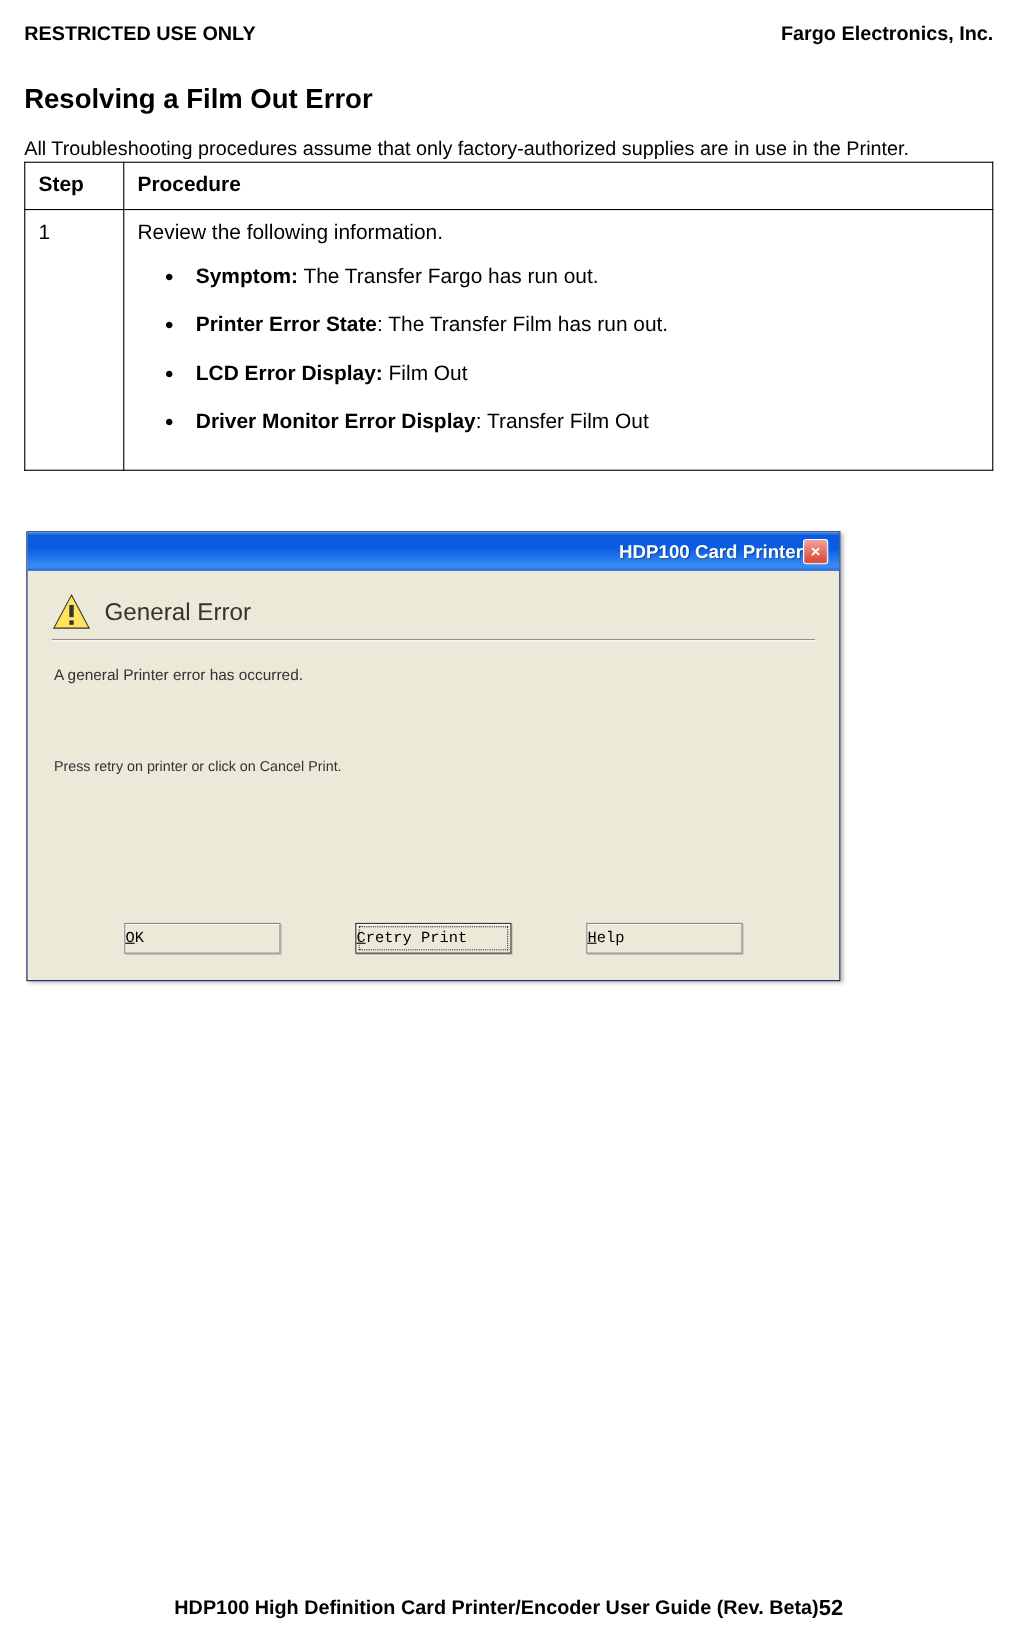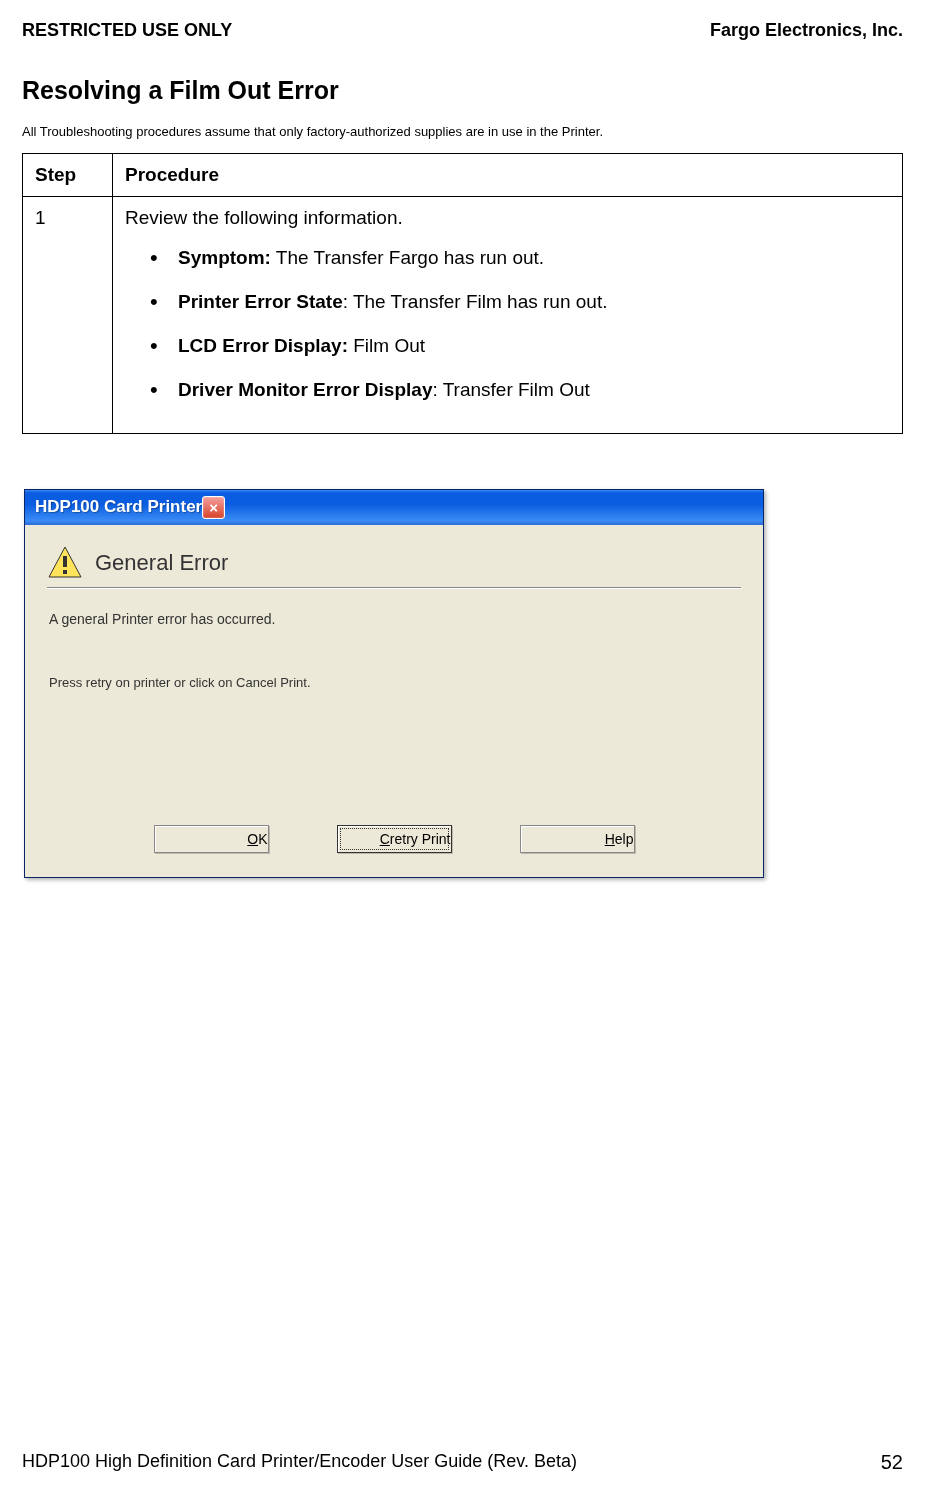--- a/index.html
+++ b/index.html
@@ -21,22 +21,21 @@
       font-size: 18px;
       margin-bottom: 35px;
       font-weight: bold;
     }
     .section-title {
       font-size: 25px;
       font-weight: bold;
       margin-bottom: 18px;
     }
     .intro-text {
-      font-size: 13px;
-      margin-bottom: 12px;
+      font-size: 18px;
       line-height: 1.35;
     }
     table.steps {
       border-collapse: collapse;
       width: 100%;
       margin-bottom: 55px;
     }
     table.steps td, table.steps th {
       border: 1px solid #000;
       padding: 10px 12px;
@@ -84,21 +83,21 @@
       box-shadow: 2px 2px 4px rgba(0,0,0,0.3);
       margin-left: 2px;
     }
     .titlebar {
       background: linear-gradient(to bottom, #3a8bf5 0%, #0a5ce0 8%, #0a5ce0 40%, #3a8bf5 88%, #2a6bd8 100%);
       color: white;
       font-size: 17px;
       font-weight: bold;
       padding: 6px 10px;
       display: flex;
-      justify-content: flex-start;
+      justify-content: flex-end;
       align-items: center;
       font-family: "Trebuchet MS", Tahoma, sans-serif;
     }
     .titlebar-text {
       text-shadow: 1px 1px 1px rgba(0,0,0,0.3);
     }
     .close-btn {
       width: 23px;
       height: 23px;
       background: linear-gradient(to bottom, #f5a09d, #d6432b);
@@ -135,65 +134,66 @@
     .divider {
       border: none;
       border-top: 1px solid #888;
       border-bottom: 1px solid #fff;
       margin: 6px 0 22px 0;
     }
     .error-msg {
       font-size: 14px;
       color: #333;
       margin-left: 2px;
-      margin-bottom: 48px;
+      margin-bottom: 68px;
       font-family: Tahoma, sans-serif;
     }
     .error-instruction {
       font-size: 13px;
       color: #333;
       margin-left: 2px;
       margin-bottom: 135px;
       font-family: Tahoma, sans-serif;
     }
     .dialog-buttons {
       display: flex;
       justify-content: center;
       gap: 68px;
       padding-bottom: 6px;
     }
     .dlg-btn {
-      width: 115px;
+      width: 142px;
       height: 28px;
       background: #ece9d8;
       border: 1px solid #888;
       box-shadow: inset 1px 1px 0 #fff, 1px 1px 0 rgba(0,0,0,0.2);
       font-size: 14px;
-      font-family: Liberation Sans, sans-serif;
-      display: flex;
-      align-items: center;
-      justify-content: flex-end;
+      font-family: Liberation Mono, monospace;
+      display: flex;
+      align-items: center;
+      justify-content: flex-start;
       position: relative;
     }
     .dlg-btn.default {
       outline: 1px dotted #333;
       outline-offset: -4px;
       border: 1px solid #333;
     }
     .underline {
       text-decoration: underline;
     }
     .footer-row {
       position: absolute;
       bottom: 22px;
       left: 22px;
       right: 22px;
       display: flex;
-      justify-content: space-between;
+      justify-content: center;
       font-size: 18px;
+      font-weight: bold;
     }
     .page-num {
       font-size: 20px;
     }
   </style>
 </head>
 <body>
 
 <div class="header-row">
   <span>RESTRICTED USE ONLY</span>

